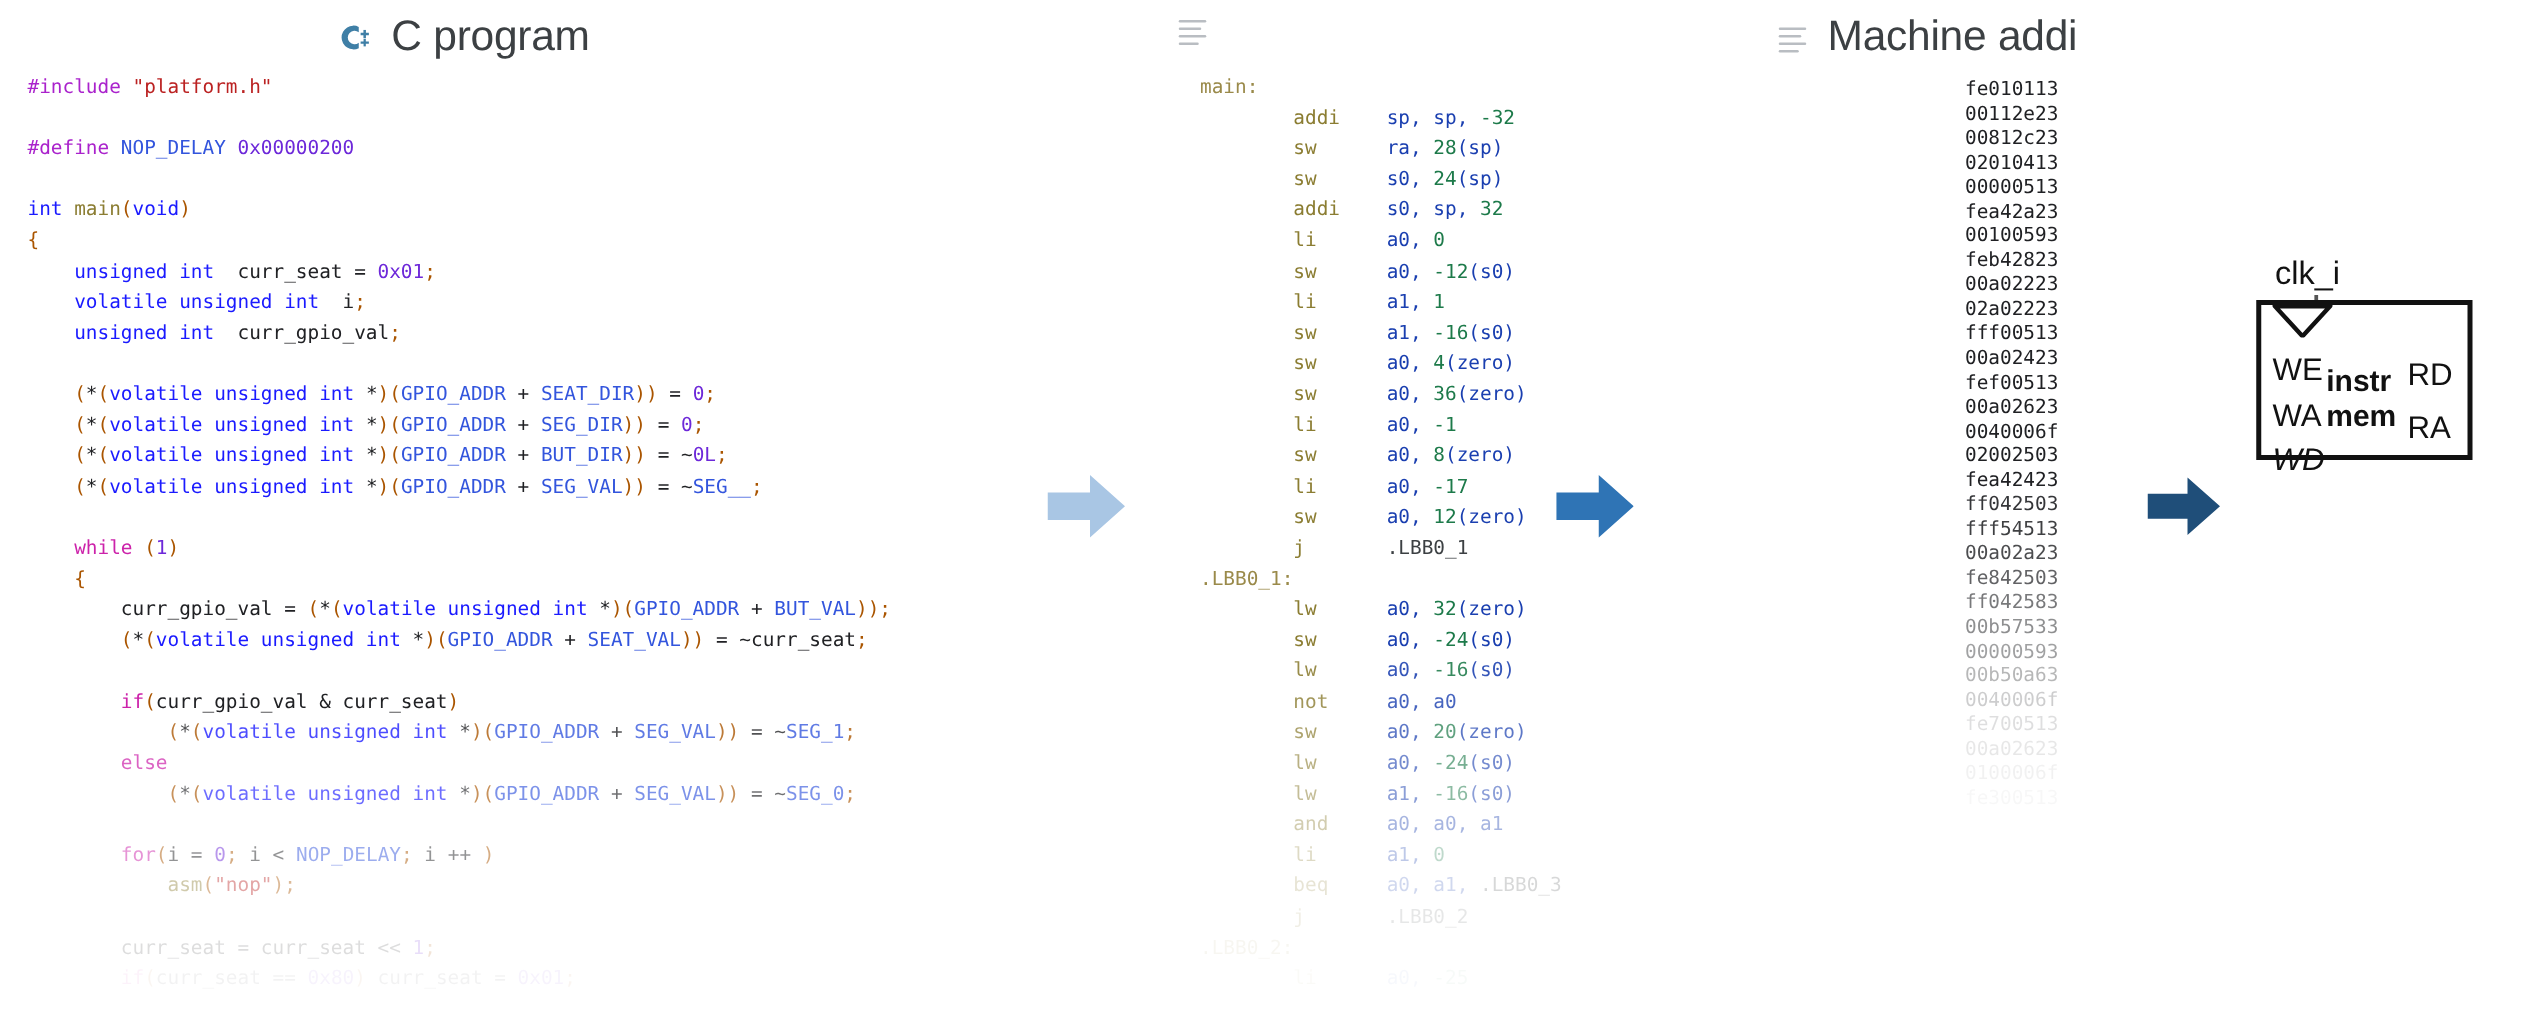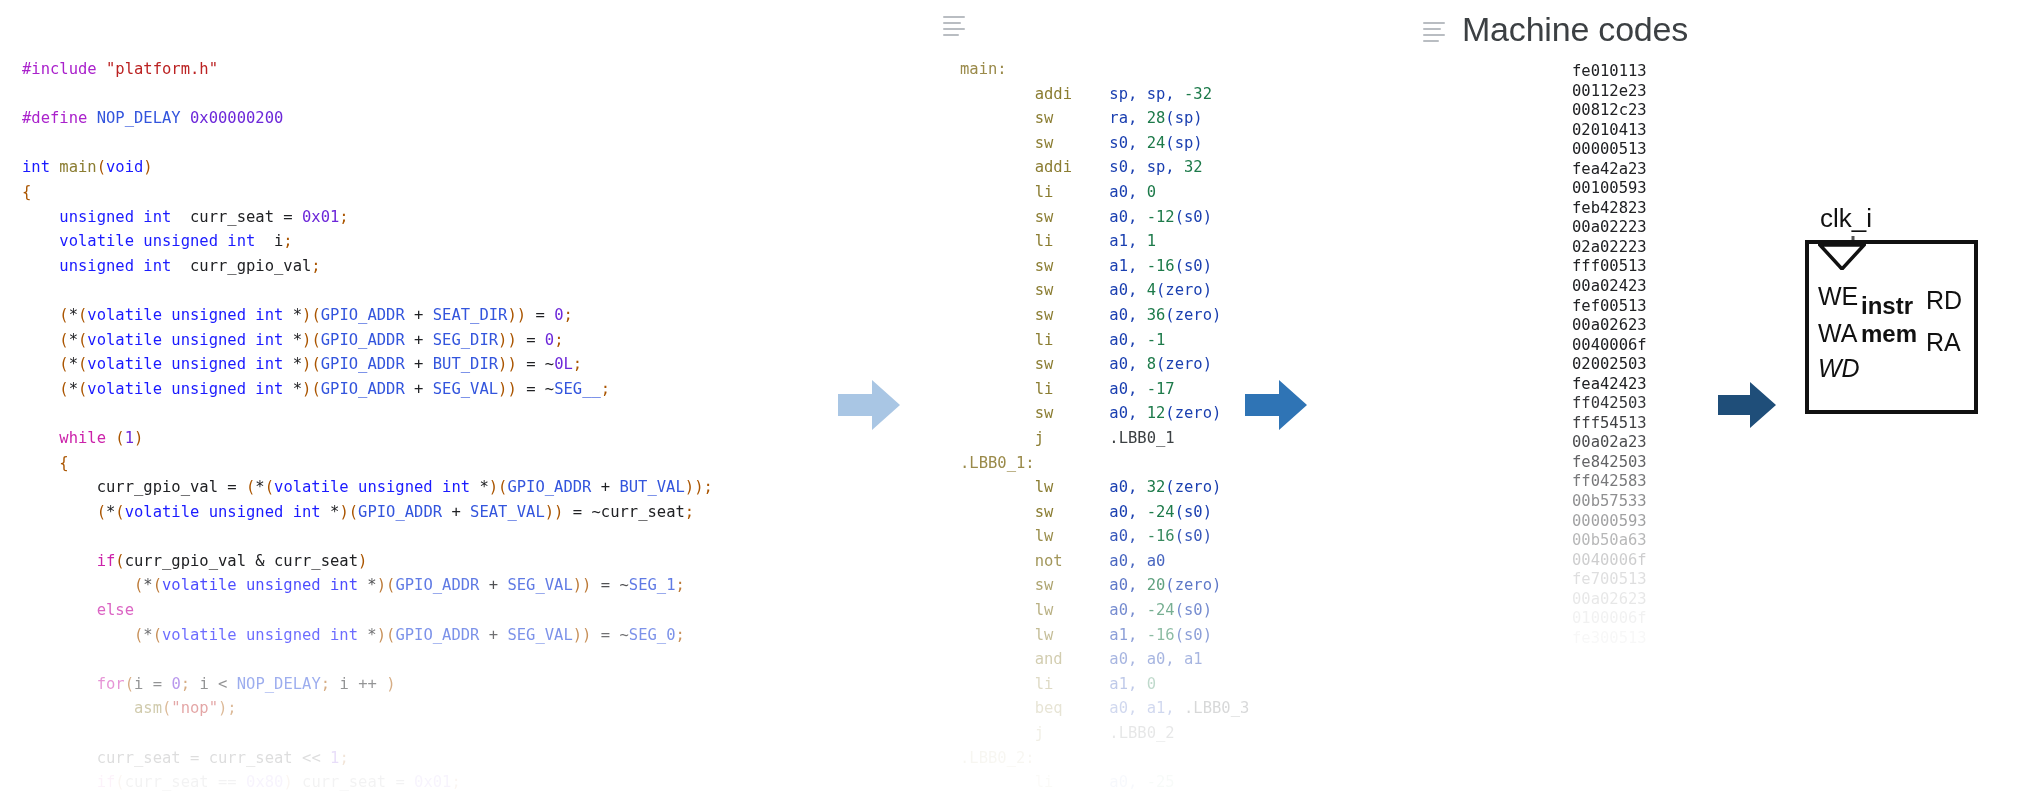--- a/index.html
+++ b/index.html
@@ -100,20 +100,36 @@
     font-family: "Liberation Sans", sans-serif;
     font-size: 26px;
     color: #111;
   }
 </style>
 </head>
 <body>
 
 <div id="stage">
 
+  <div class="panel-head" style="left:265px; top:10px;">
+    <span class="cpp-badge">
+      <svg width="34" height="34" viewBox="0 0 34 34">
+        <path d="M22 8.5 A9.5 9.5 0 1 0 22 25.5 L22 21.2 A5.4 5.4 0 1 1 22 12.8 Z" fill="#3f7fa6"></path>
+        <g fill="#3f7fa6">
+          <rect x="23.5" y="13.2" width="6.6" height="2.0"></rect>
+          <rect x="25.75" y="10.95" width="2.0" height="6.6"></rect>
+        </g>
+        <g fill="#3f7fa6">
+          <rect x="23.5" y="20.2" width="6.6" height="1.8"></rect>
+          <rect x="25.85" y="18.1" width="1.8" height="6.0"></rect>
+        </g>
+      </svg>
+    </span>
+    <span class="title">C program</span>
+  </div>
 
   <div id="c-code" class="code" style="left:22px; top:57px; width:660px;"><span class="ln"><span class="c-pre">#include</span> <span class="c-str">"platform.h"</span></span><span class="ln">&nbsp;</span><span class="ln"><span class="c-pre">#define</span> <span class="c-id">NOP_DELAY</span> <span class="c-num">0x00000200</span></span><span class="ln">&nbsp;</span><span class="ln"><span class="c-kw">int</span> <span class="c-fn">main</span><span class="c-op">(</span><span class="c-kw">void</span><span class="c-op">)</span></span><span class="ln"><span class="c-op">{</span></span><span class="ln">    <span class="c-kw">unsigned</span> <span class="c-kw">int</span>  <span class="c-plain">curr_seat</span> <span class="c-plain">=</span> <span class="c-num">0x01</span><span class="c-op">;</span></span><span class="ln">    <span class="c-kw">volatile</span> <span class="c-kw">unsigned</span> <span class="c-kw">int</span>  <span class="c-plain">i</span><span class="c-op">;</span></span><span class="ln">    <span class="c-kw">unsigned</span> <span class="c-kw">int</span>  <span class="c-plain">curr_gpio_val</span><span class="c-op">;</span></span><span class="ln">&nbsp;</span><span class="ln">    <span class="c-op">(</span><span class="c-plain">*</span><span class="c-op">(</span><span class="c-kw">volatile</span> <span class="c-kw">unsigned</span> <span class="c-kw">int</span> <span class="c-plain">*</span><span class="c-op">)</span><span class="c-op">(</span><span class="c-id">GPIO_ADDR</span> <span class="c-plain">+</span> <span class="c-id">SEAT_DIR</span><span class="c-op">)</span><span class="c-op">)</span> <span class="c-plain">=</span> <span class="c-num">0</span><span class="c-op">;</span></span><span class="ln">    <span class="c-op">(</span><span class="c-plain">*</span><span class="c-op">(</span><span class="c-kw">volatile</span> <span class="c-kw">unsigned</span> <span class="c-kw">int</span> <span class="c-plain">*</span><span class="c-op">)</span><span class="c-op">(</span><span class="c-id">GPIO_ADDR</span> <span class="c-plain">+</span> <span class="c-id">SEG_DIR</span><span class="c-op">)</span><span class="c-op">)</span> <span class="c-plain">=</span> <span class="c-num">0</span><span class="c-op">;</span></span><span class="ln">    <span class="c-op">(</span><span class="c-plain">*</span><span class="c-op">(</span><span class="c-kw">volatile</span> <span class="c-kw">unsigned</span> <span class="c-kw">int</span> <span class="c-plain">*</span><span class="c-op">)</span><span class="c-op">(</span><span class="c-id">GPIO_ADDR</span> <span class="c-plain">+</span> <span class="c-id">BUT_DIR</span><span class="c-op">)</span><span class="c-op">)</span> <span class="c-plain">=</span> <span class="c-plain">~</span><span class="c-num">0L</span><span class="c-op">;</span></span><span class="ln">    <span class="c-op">(</span><span class="c-plain">*</span><span class="c-op">(</span><span class="c-kw">volatile</span> <span class="c-kw">unsigned</span> <span class="c-kw">int</span> <span class="c-plain">*</span><span class="c-op">)</span><span class="c-op">(</span><span class="c-id">GPIO_ADDR</span> <span class="c-plain">+</span> <span class="c-id">SEG_VAL</span><span class="c-op">)</span><span class="c-op">)</span> <span class="c-plain">=</span> <span class="c-plain">~</span><span class="c-id">SEG__</span><span class="c-op">;</span></span><span class="ln">&nbsp;</span><span class="ln">    <span class="c-ctrl">while</span> <span class="c-op">(</span><span class="c-num">1</span><span class="c-op">)</span></span><span class="ln">    <span class="c-op">{</span></span><span class="ln">        <span class="c-plain">curr_gpio_val</span> <span class="c-plain">=</span> <span class="c-op">(</span><span class="c-plain">*</span><span class="c-op">(</span><span class="c-kw">volatile</span> <span class="c-kw">unsigned</span> <span class="c-kw">int</span> <span class="c-plain">*</span><span class="c-op">)</span><span class="c-op">(</span><span class="c-id">GPIO_ADDR</span> <span class="c-plain">+</span> <span class="c-id">BUT_VAL</span><span class="c-op">)</span><span class="c-op">)</span><span class="c-op">;</span></span><span class="ln">        <span class="c-op">(</span><span class="c-plain">*</span><span class="c-op">(</span><span class="c-kw">volatile</span> <span class="c-kw">unsigned</span> <span class="c-kw">int</span> <span class="c-plain">*</span><span class="c-op">)</span><span class="c-op">(</span><span class="c-id">GPIO_ADDR</span> <span class="c-plain">+</span> <span class="c-id">SEAT_VAL</span><span class="c-op">)</span><span class="c-op">)</span> <span class="c-plain">=</span> <span class="c-plain">~</span><span class="c-plain">curr_seat</span><span class="c-op">;</span></span><span class="ln">&nbsp;</span><span class="ln">        <span class="c-ctrl">if</span><span class="c-op">(</span><span class="c-plain">curr_gpio_val</span> <span class="c-plain">&amp;</span> <span class="c-plain">curr_seat</span><span class="c-op">)</span></span><span class="ln" style="opacity: 0.78;">            <span class="c-op">(</span><span class="c-plain">*</span><span class="c-op">(</span><span class="c-kw">volatile</span> <span class="c-kw">unsigned</span> <span class="c-kw">int</span> <span class="c-plain">*</span><span class="c-op">)</span><span class="c-op">(</span><span class="c-id">GPIO_ADDR</span> <span class="c-plain">+</span> <span class="c-id">SEG_VAL</span><span class="c-op">)</span><span class="c-op">)</span> <span class="c-plain">=</span> <span class="c-plain">~</span><span class="c-id">SEG_1</span><span class="c-op">;</span></span><span class="ln" style="opacity: 0.7;">        <span class="c-ctrl">else</span></span><span class="ln" style="opacity: 0.64;">            <span class="c-op">(</span><span class="c-plain">*</span><span class="c-op">(</span><span class="c-kw">volatile</span> <span class="c-kw">unsigned</span> <span class="c-kw">int</span> <span class="c-plain">*</span><span class="c-op">)</span><span class="c-op">(</span><span class="c-id">GPIO_ADDR</span> <span class="c-plain">+</span> <span class="c-id">SEG_VAL</span><span class="c-op">)</span><span class="c-op">)</span> <span class="c-plain">=</span> <span class="c-plain">~</span><span class="c-id">SEG_0</span><span class="c-op">;</span></span><span class="ln">&nbsp;</span><span class="ln" style="opacity: 0.48;">        <span class="c-ctrl">for</span><span class="c-op">(</span><span class="c-plain">i</span> <span class="c-plain">=</span> <span class="c-num">0</span><span class="c-op">;</span> <span class="c-plain">i</span> <span class="c-plain">&lt;</span> <span class="c-id">NOP_DELAY</span><span class="c-op">;</span> <span class="c-plain">i</span> <span class="c-plain">+</span><span class="c-plain">+</span> <span class="c-op">)</span></span><span class="ln" style="opacity: 0.4;">            <span class="c-fn">asm</span><span class="c-op">(</span><span class="c-str">"nop"</span><span class="c-op">)</span><span class="c-op">;</span></span><span class="ln">&nbsp;</span><span class="ln" style="opacity: 0.15;">        <span class="c-plain">curr_seat</span> <span class="c-plain">=</span> <span class="c-plain">curr_seat</span> <span class="c-plain">&lt;</span><span class="c-plain">&lt;</span> <span class="c-num">1</span><span class="c-op">;</span></span><span class="ln" style="opacity: 0.05;">        <span class="c-ctrl">if</span><span class="c-op">(</span><span class="c-plain">curr_seat</span> <span class="c-plain">=</span><span class="c-plain">=</span> <span class="c-num">0x80</span><span class="c-op">)</span> <span class="c-plain">curr_seat</span> <span class="c-plain">=</span> <span class="c-num">0x01</span><span class="c-op">;</span></span></div>
 
   <div class="arrow" style="left:838px; top:378px;">
     <svg width="62" height="54" viewBox="0 0 62 54">
       <polygon points="0,16 34,16 34,2 62,27 34,52 34,38 0,38" fill="#a9c6e4"></polygon>
     </svg>
   </div>
 
   <div class="panel-head" style="left:940px; top:10px;">
@@ -141,38 +157,38 @@
     <span class="list-icon">
       <svg width="28" height="28" viewBox="0 0 28 28">
         <g stroke="#b9bdc2" stroke-width="2" stroke-linecap="round">
           <line x1="4" y1="7" x2="24" y2="7"></line>
           <line x1="4" y1="13" x2="20" y2="13"></line>
           <line x1="4" y1="19" x2="24" y2="19"></line>
           <line x1="4" y1="25" x2="18" y2="25"></line>
         </g>
       </svg>
     </span>
-    <span class="title">Machine codes</span>
+    <span class="title">Machine addi</span>
   </div>
 
   <div id="mc-code" class="mc" style="left:1572px; top:62px; width:190px;"><span class="ln">fe010113</span><span class="ln">00112e23</span><span class="ln">00812c23</span><span class="ln">02010413</span><span class="ln">00000513</span><span class="ln">fea42a23</span><span class="ln">00100593</span><span class="ln">feb42823</span><span class="ln">00a02223</span><span class="ln">02a02223</span><span class="ln">fff00513</span><span class="ln">00a02423</span><span class="ln">fef00513</span><span class="ln">00a02623</span><span class="ln">0040006f</span><span class="ln">02002503</span><span class="ln">fea42423</span><span class="ln" style="opacity: 0.9;">ff042503</span><span class="ln" style="opacity: 0.86;">fff54513</span><span class="ln" style="opacity: 0.8;">00a02a23</span><span class="ln" style="opacity: 0.7;">fe842503</span><span class="ln" style="opacity: 0.6;">ff042583</span><span class="ln" style="opacity: 0.5;">00b57533</span><span class="ln" style="opacity: 0.42;">00000593</span><span class="ln" style="opacity: 0.32;">00b50a63</span><span class="ln" style="opacity: 0.22;">0040006f</span><span class="ln" style="opacity: 0.14;">fe700513</span><span class="ln" style="opacity: 0.1;">00a02623</span><span class="ln" style="opacity: 0.06;">0100006f</span><span class="ln" style="opacity: 0.03;">fe300513</span></div>
 
   <div class="arrow" style="left:1718px; top:380px;">
     <svg width="58" height="50" viewBox="0 0 58 50">
       <polygon points="0,15 32,15 32,2 58,25 32,48 32,35 0,35" fill="#1f4e79"></polygon>
     </svg>
   </div>
 
   <div id="clk-label" style="left:1820px; top:203px;">clk_i</div>
 
   <svg style="position:absolute; left:1845px; top:236px;" width="20" height="24">
     <line x1="8" y1="0" x2="8" y2="24" stroke="#555" stroke-width="3"></line>
   </svg>
 
-  <div id="instr-mem-block" style="left:1805px; top:240px; width:173px; height:174px;">
+  <div id="instr-mem-block" style="left:1805px; top:240px; width:173px; height:128px;">
     <svg style="position:absolute; left:9px; top:0px;" width="48" height="26">
       <polygon points="2,1 46,1 24,25" fill="#ffffff" stroke="#111" stroke-width="3.5" stroke-linejoin="miter"></polygon>
     </svg>
 
     <span class="port-label" style="left:9px; top:38px;">WE</span>
     <span class="port-label" style="left:9px; top:75px;">WA</span>
     <span class="port-label" style="left:9px; top:110px;font-style:italic;">WD</span>
 
     <span class="port-label" style="left:117px; top:42px;">RD</span>
     <span class="port-label" style="left:117px; top:84px;">RA</span>

